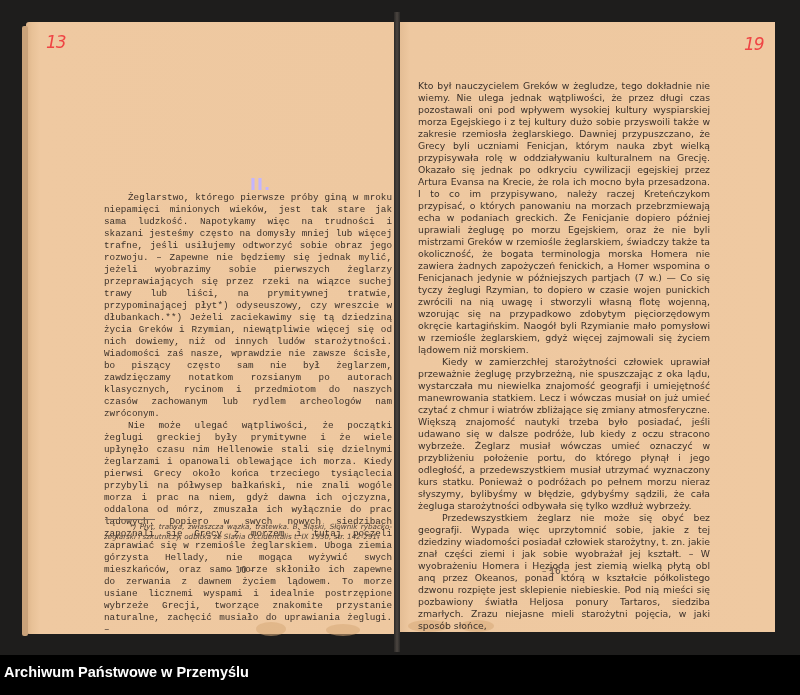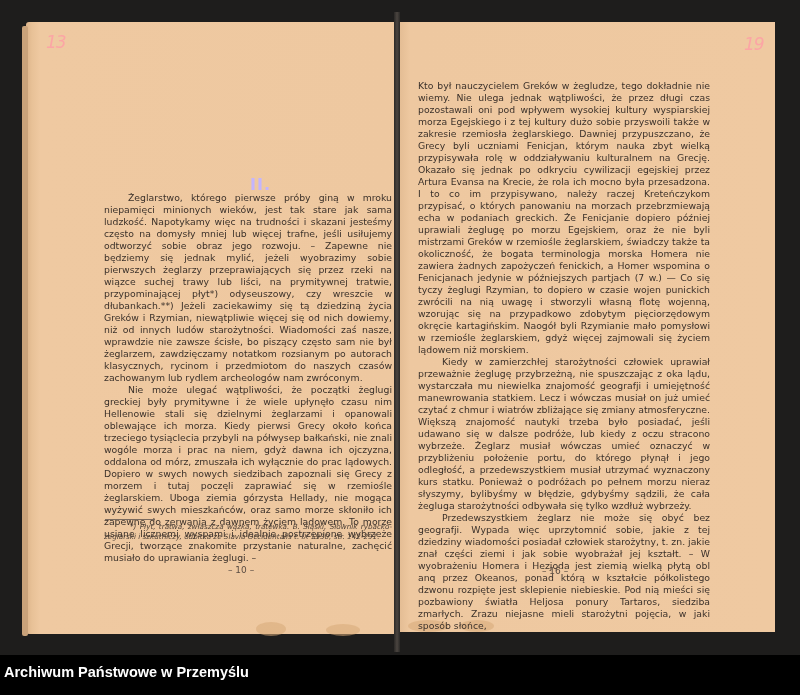--- a/index.html
+++ b/index.html
@@ -30,39 +30,39 @@
   .page.right {
     left:400px; top:22px; width:375px; height:610px;
     background:linear-gradient(to right, #e4bd94 0px, #eec8a0 10px, #efc9a1 100%);
   }
   .fold {
     position:absolute; left:394px; top:12px; width:6px; height:640px;
     background:linear-gradient(to right,#2a2826,#4b4540,#2a2826);
   }
   .folio {
     position:absolute; font-family:"DejaVu Sans", sans-serif; font-style:italic;
-    color:#fca5a5; font-size:17px; letter-spacing:-1px;
+    color:#ef4444; font-size:17px; letter-spacing:-1px;
   }
   .folio.left { left:46px; top:32px; }
   .folio.right { left:744px; top:34px; }
 
   .chapter {
     position:absolute; left:250px; top:175px; font-family:"DejaVu Sans", sans-serif;
     font-weight:bold; font-size:16px; color:#c4b5fd; letter-spacing:1px;
   }
   .text {
     position:absolute;
     font-family:"DejaVu Sans", sans-serif;
     font-size:9.3px; line-height:12px;
     color:#3b312a;
     text-align:justify;
   }
   .text p { margin:0; text-indent:0; }
   .text p.ind { text-indent:24px; }
-  .left-body { left:104px; top:192px; width:288px; }
+  .left-body { left:104px; top:192px; width:288px;font-family:Liberation Mono, monospace; }
   .right-body { left:418px; top:80px; width:292px; }
 
   .rule {
     position:absolute; left:105px; top:519px; width:50px; height:1px; background:#7a6a5e;
   }
   .notes {
     position:absolute; left:104px; top:522px; width:288px;
     font-family:"DejaVu Sans", sans-serif; font-size:7.2px; line-height:9.6px;
     color:#4a3e35; text-align:justify;
   }

